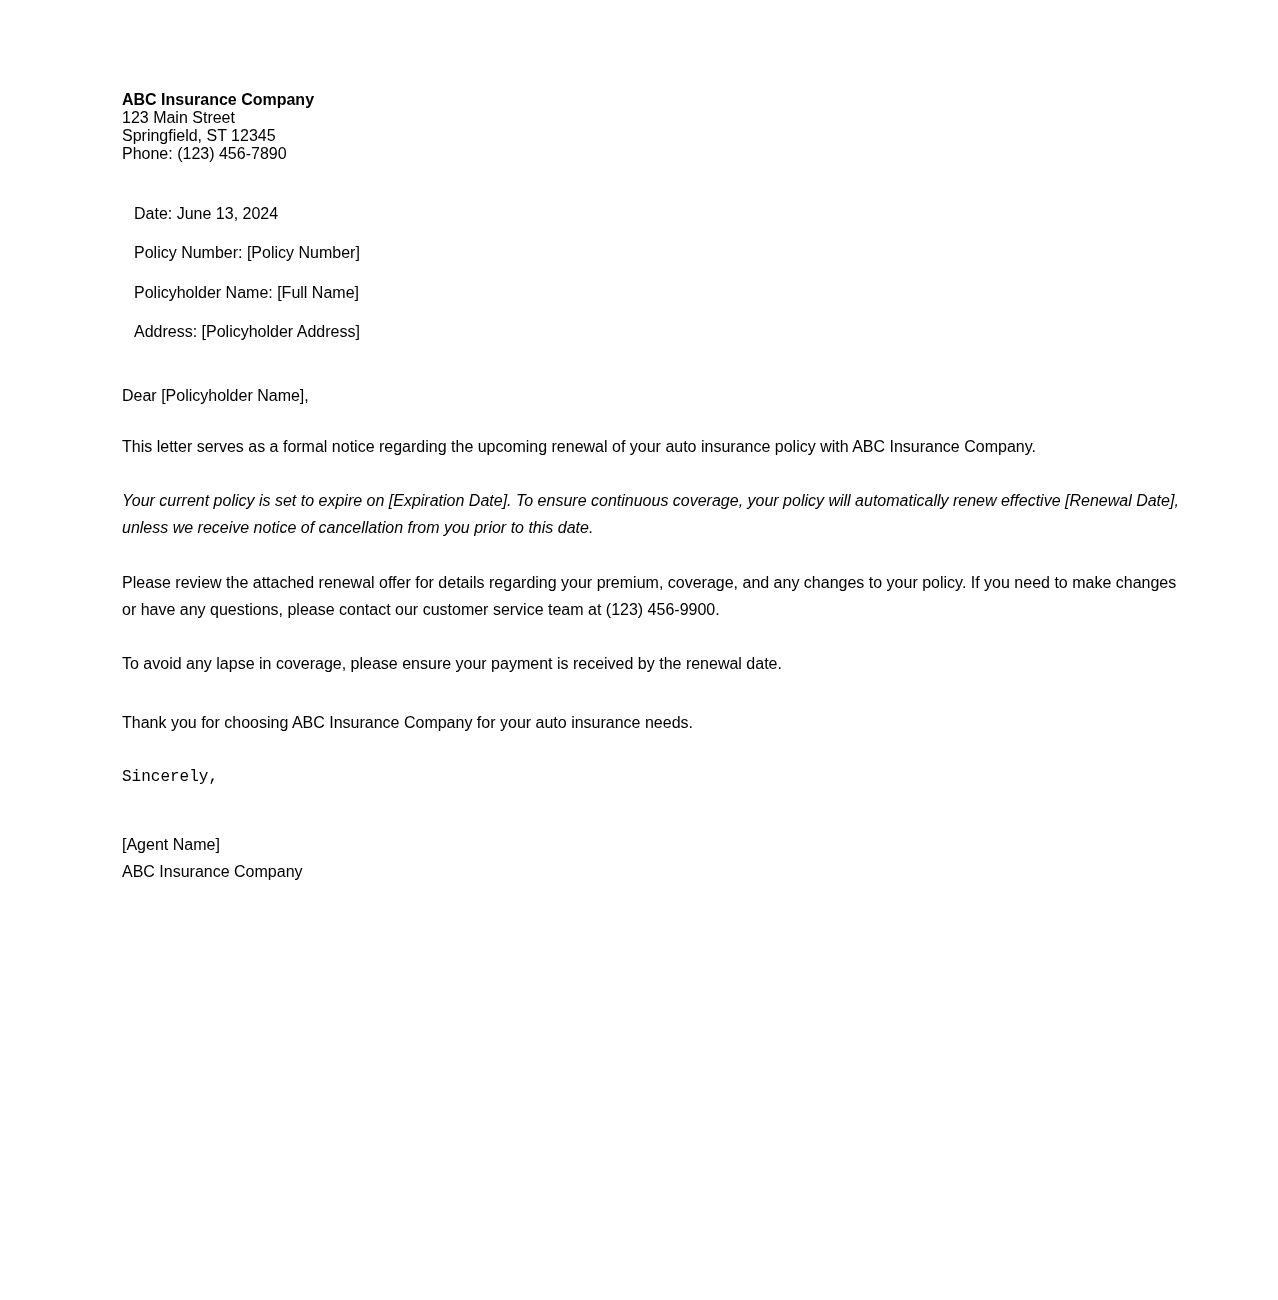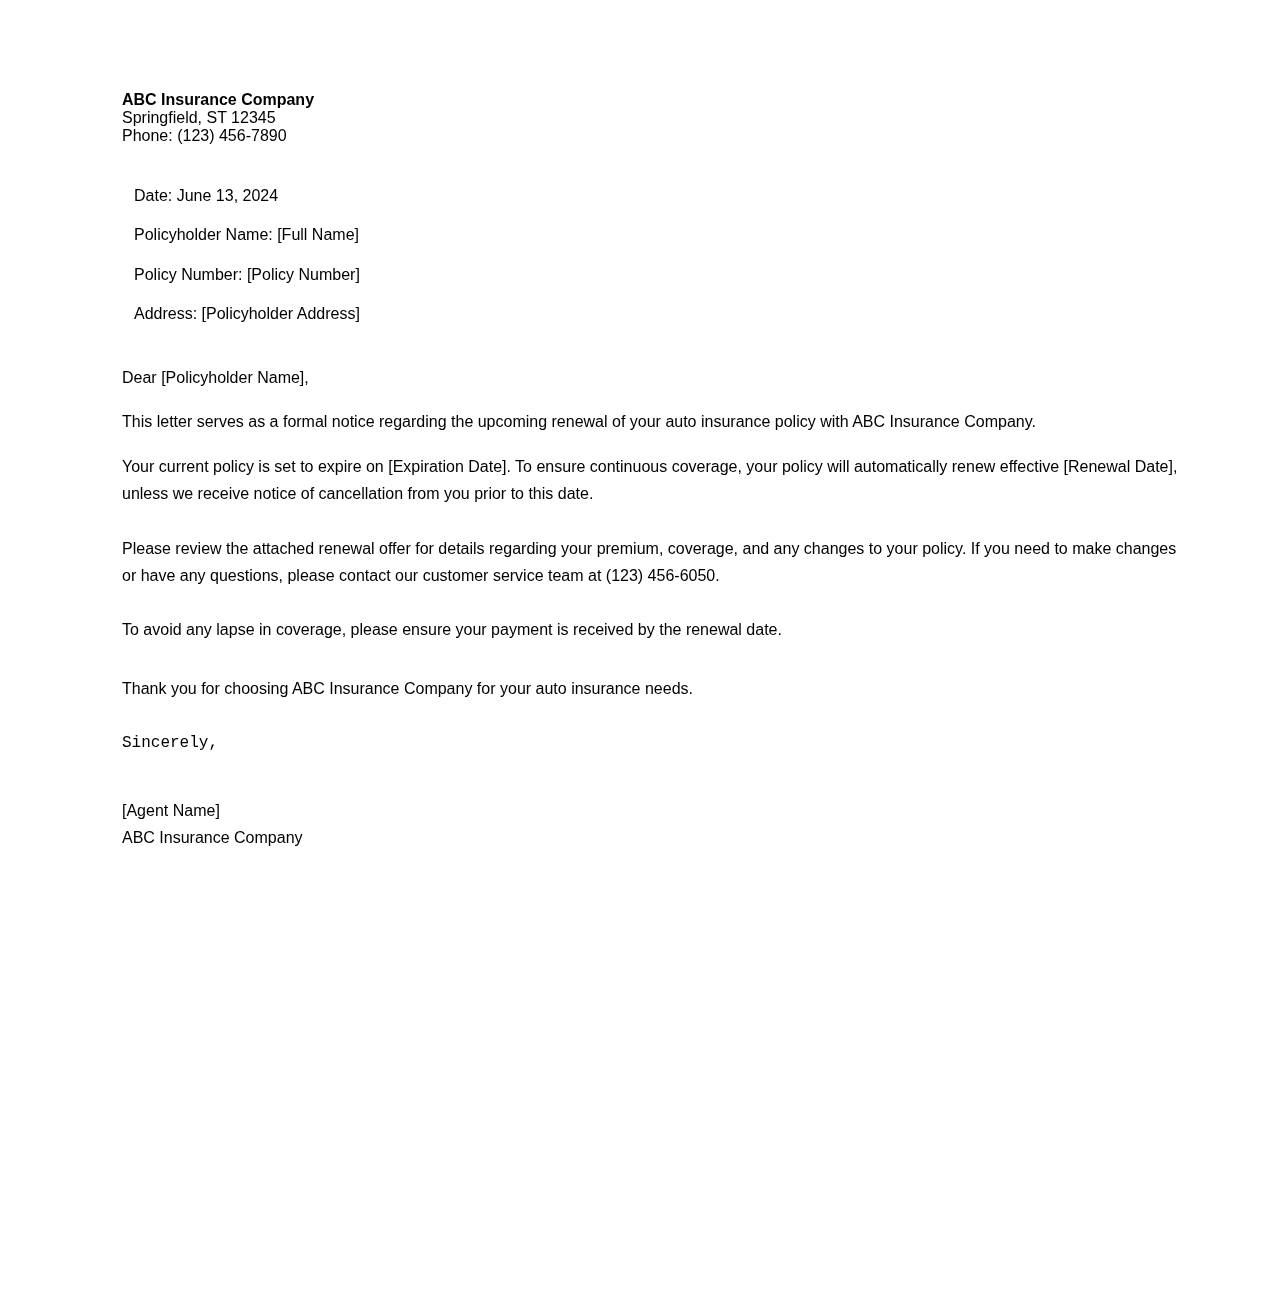--- a/index.html
+++ b/index.html
@@ -34,52 +34,53 @@
     }
     .info-block div { margin: 12px; }
     .salutation {
       margin-top: 37px;
       line-height: 27px;
     }
     .para {
       line-height: 27px;
       margin: 0;
     }
-    .p1 { margin-top: 17px; }
-    .p2 { margin-top: 18px; }
+    .p1 { margin-top: 24px; }
+    .p2 { margin-top: 27px; font-style: italic; }
     .p3 { margin-top: 28px; }
     .p4 { margin-top: 27px; }
     .p5 { margin-top: 32px; }
     .closing { margin-top: 28px; line-height: 27px; font-family: Liberation Mono, monospace; }
     .signature { margin-top: 40px; line-height: 27px; }
     .signature div { margin: 0; }
   </style>
 </head>
 <body>
 
 <div class="letter">
 
   <div class="header-block">
     <div class="company">ABC Insurance Company</div>
+    <div>123 Main Street</div>
     <div>Springfield, ST 12345</div>
     <div>Phone: (123) 456-7890</div>
   </div>
 
   <div class="info-block">
     <div>Date: June 13, 2024</div>
+    <div>Policy Number: [Policy Number]</div>
     <div>Policyholder Name: [Full Name]</div>
-    <div>Policy Number: [Policy Number]</div>
     <div>Address: [Policyholder Address]</div>
   </div>
 
   <div class="salutation">Dear [Policyholder Name],</div>
 
   <p class="para p1">This letter serves as a formal notice regarding the upcoming renewal of your auto insurance policy with ABC Insurance Company.</p>
   <p class="para p2">Your current policy is set to expire on [Expiration Date]. To ensure continuous coverage, your policy will automatically renew effective [Renewal Date], unless we receive notice of cancellation from you prior to this date.</p>
-  <p class="para p3">Please review the attached renewal offer for details regarding your premium, coverage, and any changes to your policy. If you need to make changes or have any questions, please contact our customer service team at (123) 456-6050.</p>
+  <p class="para p3">Please review the attached renewal offer for details regarding your premium, coverage, and any changes to your policy. If you need to make changes or have any questions, please contact our customer service team at (123) 456-9900.</p>
   <p class="para p4">To avoid any lapse in coverage, please ensure your payment is received by the renewal date.</p>
   <p class="para p5">Thank you for choosing ABC Insurance Company for your auto insurance needs.</p>
 
   <div class="closing">Sincerely,</div>
 
   <div class="signature">
     <div>[Agent Name]</div>
     <div>ABC Insurance Company</div>
   </div>
 

